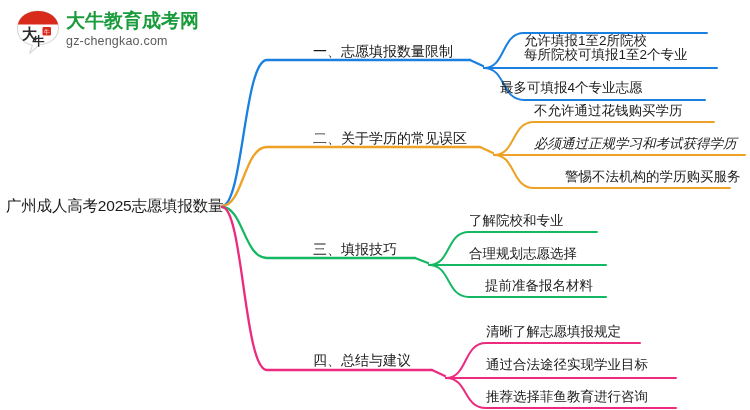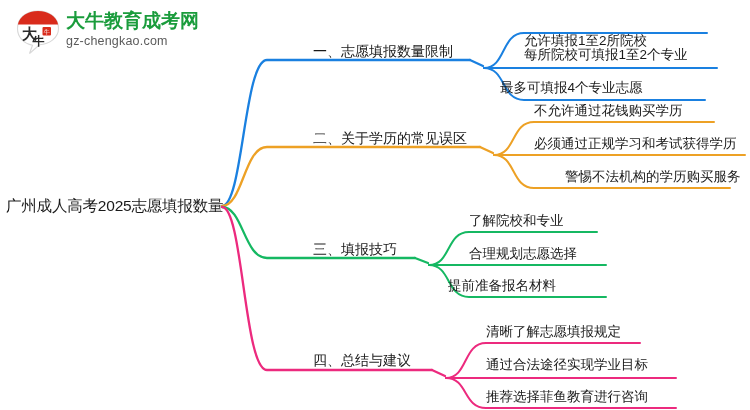--- a/index.html
+++ b/index.html
@@ -152,26 +152,26 @@
 
   <div class="node" id="root-node">广州成人高考2025志愿填报数量</div>
 
   <div class="node branch-node" style="left:313px; top:44px;">一、志愿填报数量限制</div>
   <div class="node leaf-node" style="left:524px; top:2px;margin-top:32px;">允许填报1至2所院校</div>
   <div class="node leaf-node" style="left:524px; top:48px;">每所院校可填报1至2个专业</div>
   <div class="node leaf-node" style="left:500px; top:81px;">最多可填报4个专业志愿</div>
 
   <div class="node branch-node" style="left:313px; top:131px;">二、关于学历的常见误区</div>
   <div class="node leaf-node" style="left:534px; top:104px;">不允许通过花钱购买学历</div>
-  <div class="node leaf-node" style="left:534px; top:137px;">必须通过正规学习和考试获得学历</div>
+  <div class="node leaf-node" style="left:534px; top:137px;font-style:italic;">必须通过正规学习和考试获得学历</div>
   <div class="node leaf-node" style="left:534px; top:170px;margin-left:31px;">警惕不法机构的学历购买服务</div>
 
   <div class="node branch-node" style="left:313px; top:242px;">三、填报技巧</div>
   <div class="node leaf-node" style="left:469px; top:214px;">了解院校和专业</div>
   <div class="node leaf-node" style="left:469px; top:247px;">合理规划志愿选择</div>
-  <div class="node leaf-node" style="left:448px; top:279px;">提前准备报名材料</div>
+  <div class="node leaf-node" style="left:485px; top:279px;">提前准备报名材料</div>
 
   <div class="node branch-node" style="left:313px; top:353px;text-align:center;">四、总结与建议</div>
   <div class="node leaf-node" style="left:486px; top:325px;">清晰了解志愿填报规定</div>
   <div class="node leaf-node" style="left:486px; top:358px;">通过合法途径实现学业目标</div>
   <div class="node leaf-node" style="left:486px; top:390px;">推荐选择菲鱼教育进行咨询</div>
 
 </div>
 
 </body></html>

